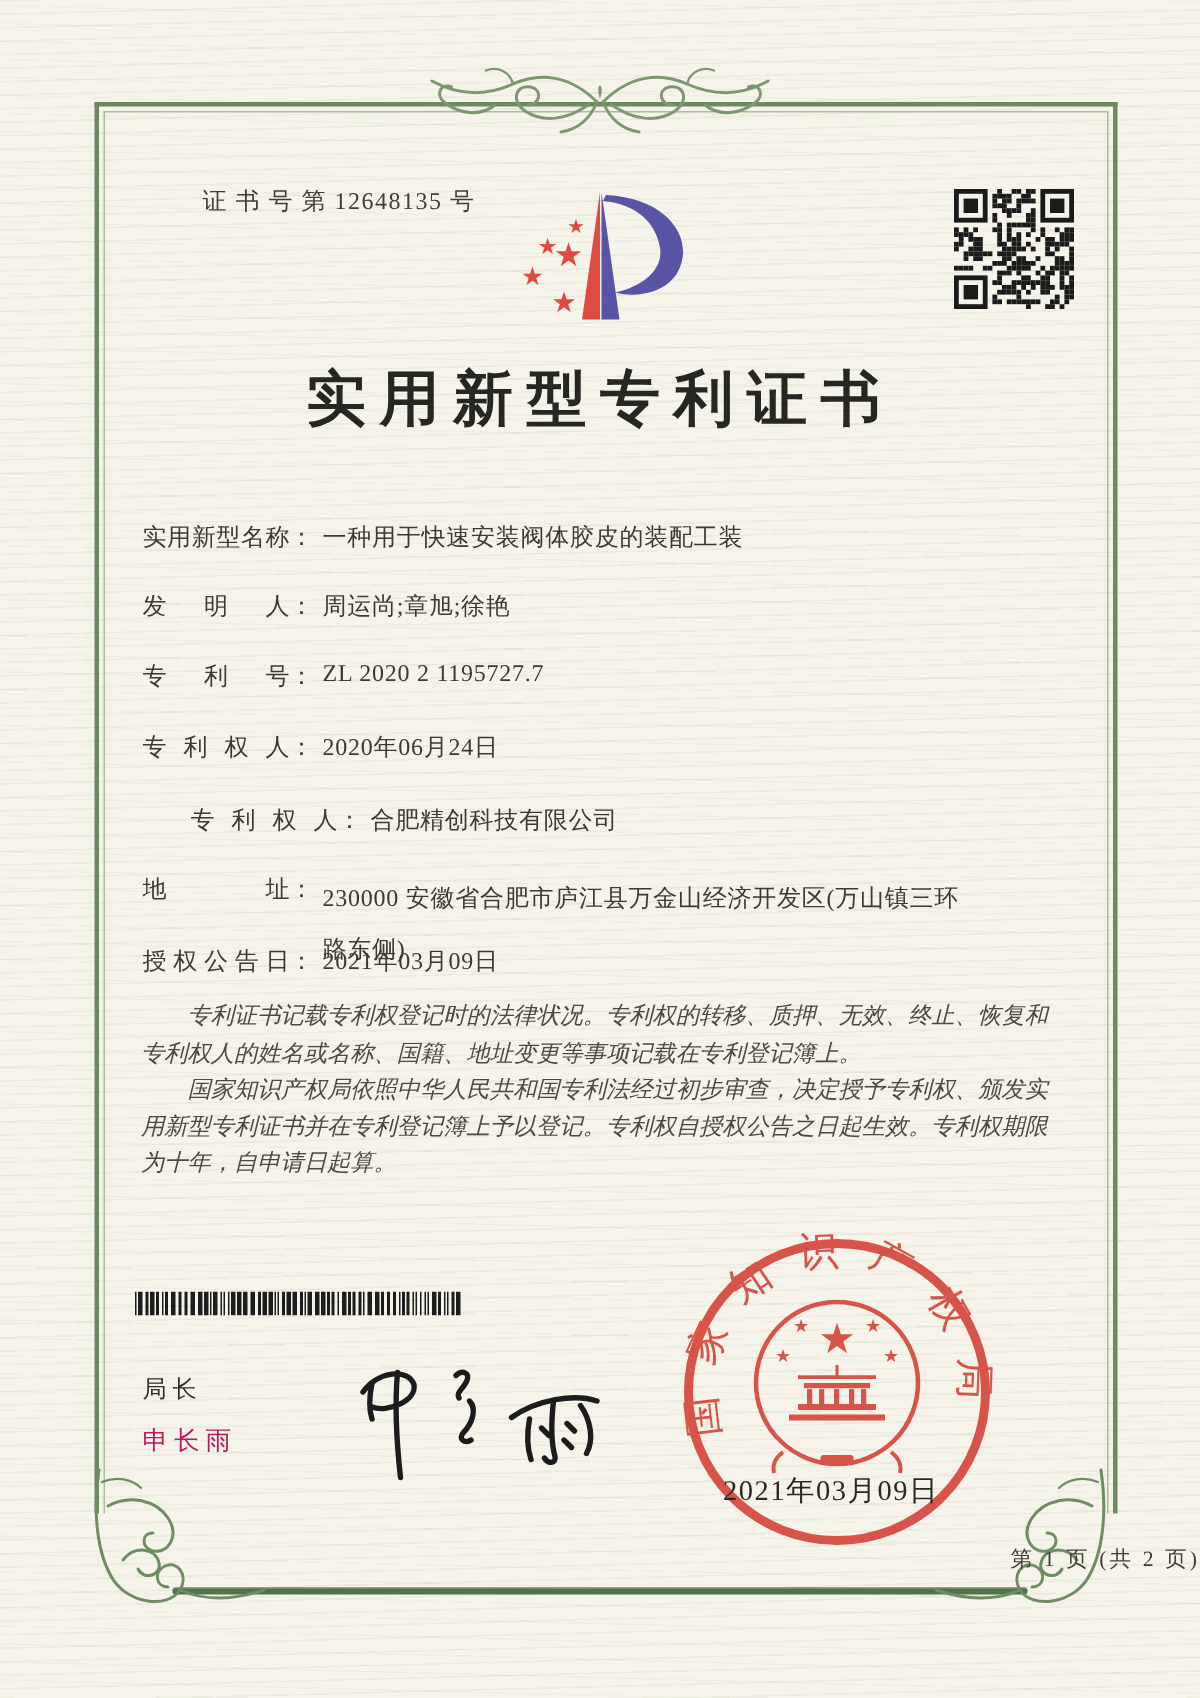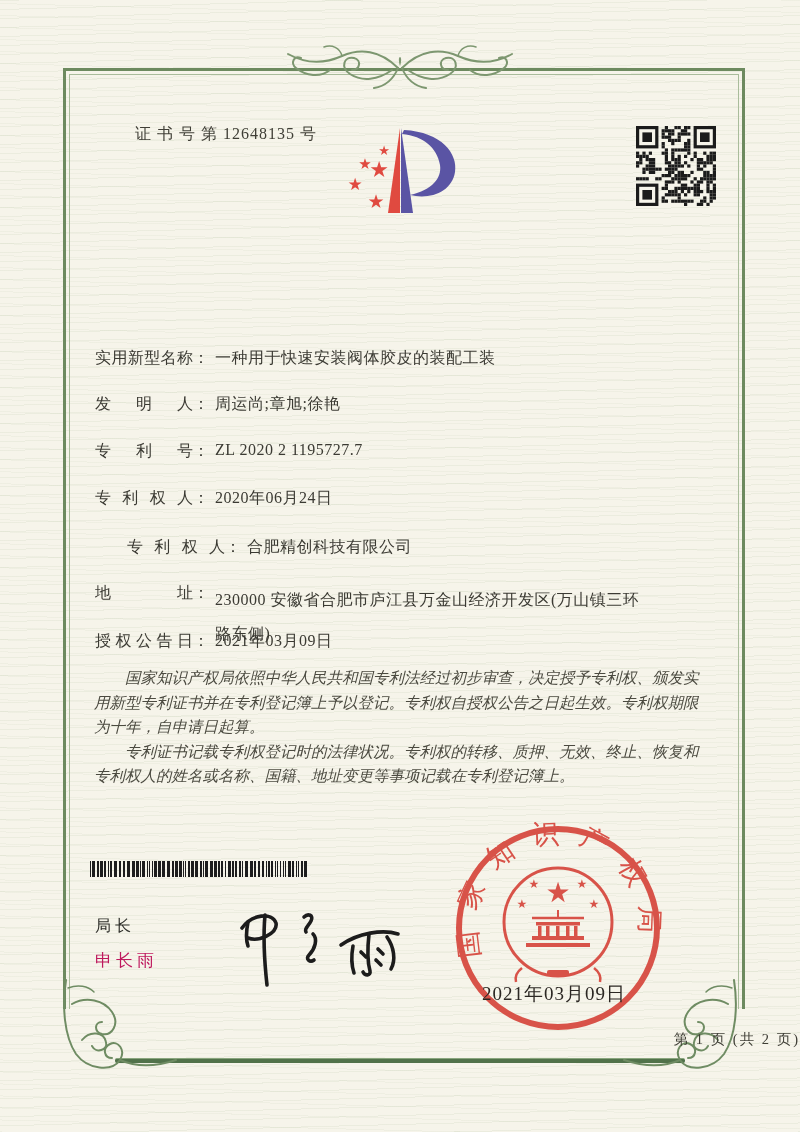--- a/index.html
+++ b/index.html
@@ -333,20 +333,21 @@
       <rect x="3.2" y="3.2" width="16" height="16" fill="#f6f4ea"></rect>
       <rect x="6.4" y="6.4" width="9.600000000000001" height="9.600000000000001" fill="#1b1b1b"></rect>
       <rect x="57.6" y="0" width="22.400000000000002" height="22.400000000000002" fill="#1b1b1b"></rect>
       <rect x="60.800000000000004" y="3.2" width="16" height="16" fill="#f6f4ea"></rect>
       <rect x="64" y="6.4" width="9.600000000000001" height="9.600000000000001" fill="#1b1b1b"></rect>
       <rect x="0" y="57.6" width="22.400000000000002" height="22.400000000000002" fill="#1b1b1b"></rect>
       <rect x="3.2" y="60.800000000000004" width="16" height="16" fill="#f6f4ea"></rect>
       <rect x="6.4" y="64" width="9.600000000000001" height="9.600000000000001" fill="#1b1b1b"></rect>
     </svg>
 
+  <div class="title">实用新型专利证书</div>
 
   <div class="frow" style="top:348px;">
     <span class="flabel">实用新型名称</span><span class="fcolon">：</span><span class="fvalue">一种用于快速安装阀体胶皮的装配工装</span>
   </div>
   <div class="frow" style="top:394px;">
     <span class="flabel">发明人</span><span class="fcolon">：</span><span class="fvalue">周运尚;章旭;徐艳</span>
   </div>
   <div class="frow" style="top:441px;">
     <span class="flabel">专利号</span><span class="fcolon">：</span><span class="fvalue">ZL 2020 2 1195727.7</span>
   </div>
@@ -357,22 +358,22 @@
     <span class="flabel">专利权人</span><span class="fcolon">：</span><span class="fvalue">合肥精创科技有限公司</span>
   </div>
   <div class="frow" style="top:583px;">
     <span class="flabel">地址</span><span class="fcolon">：</span><span class="fvalue addr">230000 安徽省合肥市庐江县万金山经济开发区(万山镇三环路东侧)</span>
   </div>
   <div class="frow" style="top:631px;">
     <span class="flabel">授权公告日</span><span class="fcolon">：</span><span class="fvalue">2021年03月09日</span>
   </div>
 
   <div class="paras">
+    <p>专利证书记载专利权登记时的法律状况。专利权的转移、质押、无效、终止、恢复和专利权人的姓名或名称、国籍、地址变更等事项记载在专利登记簿上。</p>
     <p>国家知识产权局依照中华人民共和国专利法经过初步审查，决定授予专利权、颁发实用新型专利证书并在专利登记簿上予以登记。专利权自授权公告之日起生效。专利权期限为十年，自申请日起算。</p>
-    <p>专利证书记载专利权登记时的法律状况。专利权的转移、质押、无效、终止、恢复和专利权人的姓名或名称、国籍、地址变更等事项记载在专利登记簿上。</p>
   </div>
 
   <svg id="barcode-svg" class="abs" style="left:90px;top:861px;" width="222" height="16" viewBox="0 0 222 16">
       <rect x="0" y="0" width="1" height="16" fill="#1d1d1d"></rect>
       <rect x="2" y="0" width="3" height="16" fill="#1d1d1d"></rect>
       <rect x="7" y="0" width="2" height="16" fill="#1d1d1d"></rect>
       <rect x="10" y="0" width="3" height="16" fill="#1d1d1d"></rect>
       <rect x="14" y="0" width="2" height="16" fill="#1d1d1d"></rect>
       <rect x="18" y="0" width="1" height="16" fill="#1d1d1d"></rect>
       <rect x="20" y="0" width="2" height="16" fill="#1d1d1d"></rect>

